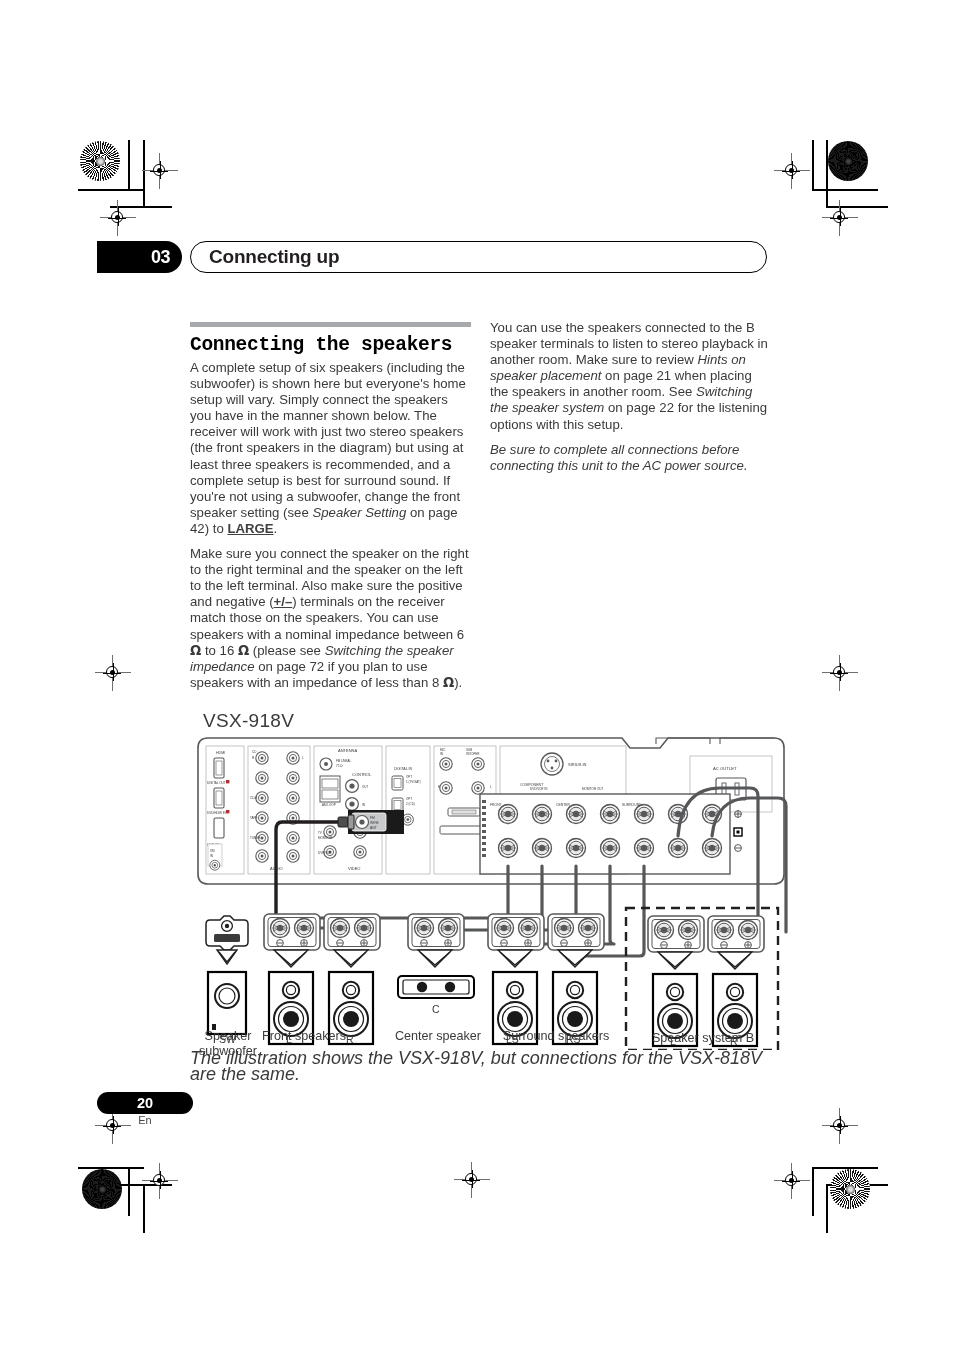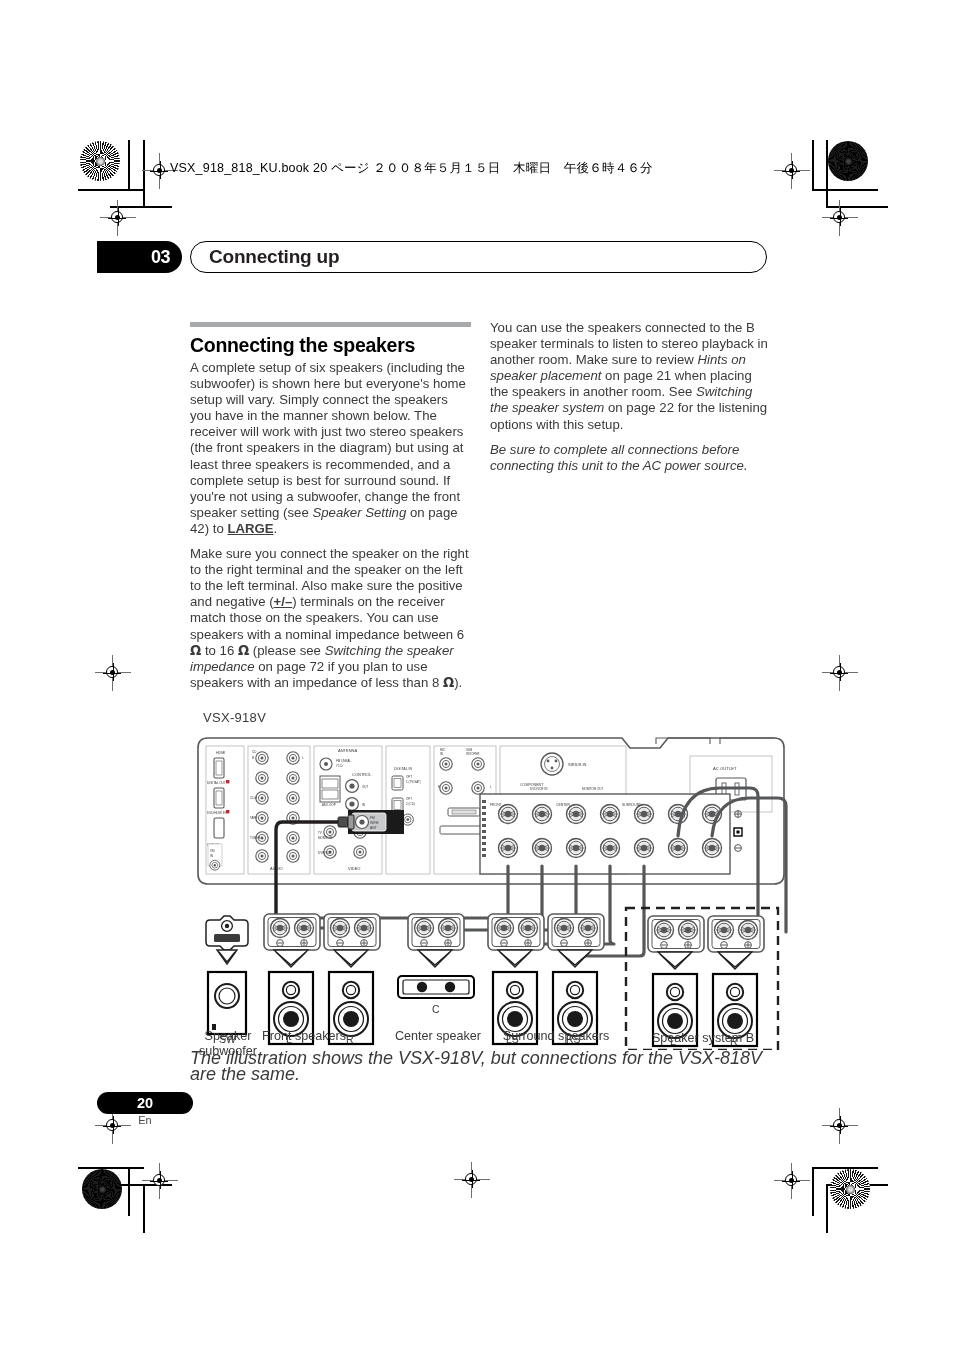--- a/index.html
+++ b/index.html
@@ -171,20 +171,21 @@
     background: #a7a9ac;
     margin-bottom: 7px;
   }
   h2.sec-title {
     font-size: 19.5px;
     font-weight: bold;
     color: #000;
     margin: 0 0 4px 0;
     letter-spacing: -0.3px;
     line-height: 22px;
+    font-family: Liberation Mono, monospace;
   }
   p {
     margin: 0 0 9px 0;
   }
   p.tight { margin-bottom: 0; }
   i, em { font-style: italic; }
   b, strong { font-weight: bold; color: #404040; text-decoration: underline; }
   .omega { font-family: "DejaVu Sans", sans-serif; font-weight: bold; }
 
   
@@ -192,21 +193,21 @@
     position: absolute;
     left: 190px;
     top: 710px;
     width: 600px;
     height: 340px;
   }
   .fig-label {
     position: absolute;
     left: 13px;
     top: 0;
-    font-size: 13px;
+    font-size: 19px;
     color: #3a3a3a;
     letter-spacing: 0.3px;
   }
   .fig-svg {
     position: absolute;
     left: 0;
     top: 16px;
   }
   .fig-caption {
     position: absolute;
@@ -362,21 +363,20 @@
   </div>
   <div class="reg-mark" style="left:780px; top:1169px;">
     <div class="r-h"></div>
       <div class="r-v"></div>
       <div class="r-circle"></div>
       <div class="r-h2"></div>
       <div class="r-v2"></div>
       <div class="r-dot"></div>
   </div>
 
-  <div class="slug">VSX_918_818_KU.book  20 ページ  ２００８年５月１５日　木曜日　午後６時４６分</div>
 
   <div class="chapter-bar">
     <div class="chapter-num">03</div>
     <div class="chapter-pill">
       <span class="chapter-title">Connecting up</span>
     </div>
   </div>
 
   <div class="col col-left">
     <div class="rule-bar"></div>

